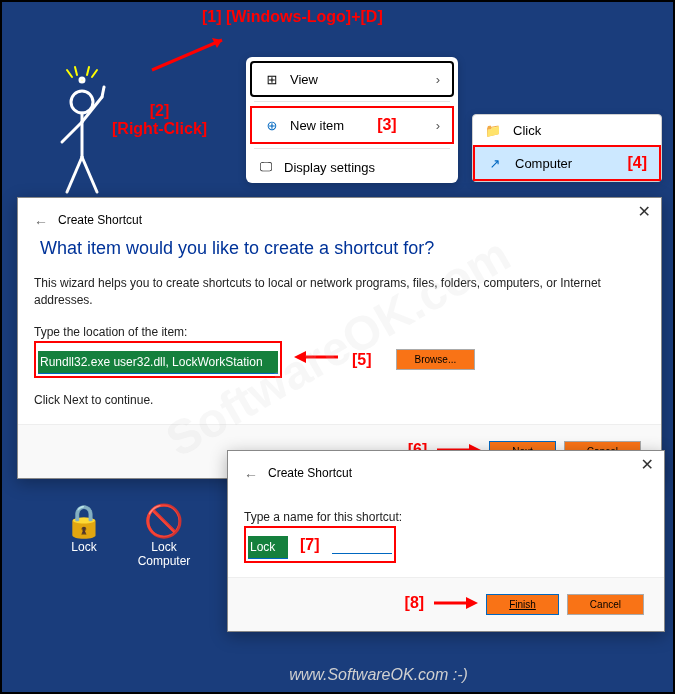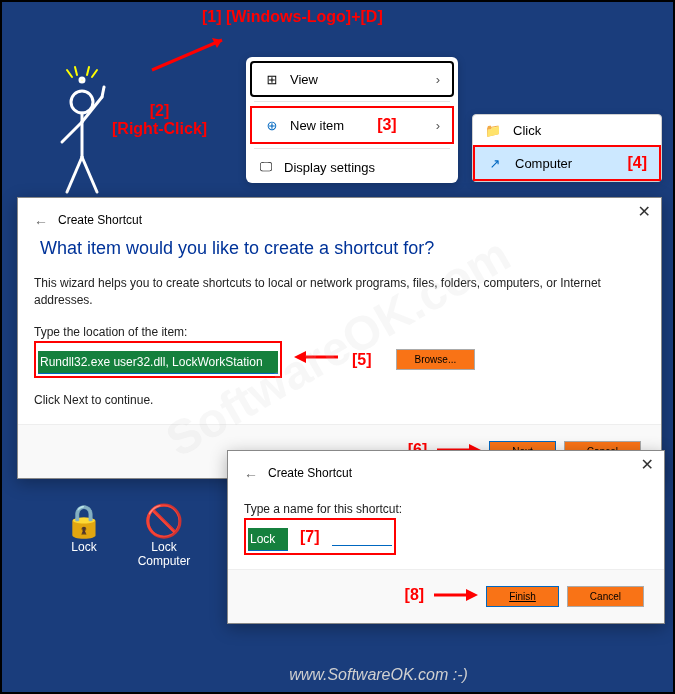--- a/index.html
+++ b/index.html
@@ -150,21 +150,21 @@
   </div>
 </div>
 
 <div class="dialog" style="top:448px;left:225px;width:438px">
   <span class="closex">✕</span>
   <div class="header">
     <span class="back">←</span>
     <span>Create Shortcut</span>
   </div>
   <div class="body">
-    <div class="label" style="margin-top:12px">Type a name for this shortcut:</div>
+    <div class="label" style="margin-top:20px">Type a name for this shortcut:</div>
     <span class="redbox" style="padding:2px;display:inline-block">
       <span class="inline">
         <input class="input sel" style="width: 40px;" value="Lock">
         <span class="annot" style="position:static">[7]</span>
         <span style="display:inline-block;width:60px;border-bottom:1.5px solid #0067c0;height:18px"></span>
       </span>
     </span>
   </div>
   <div class="btnbar">
     <span class="annot" style="position:static">[8]</span>

